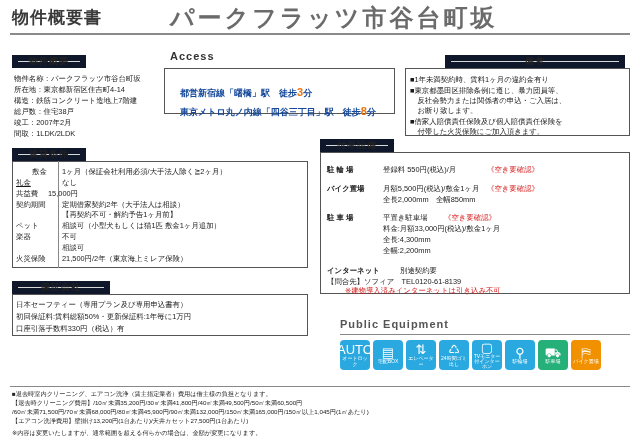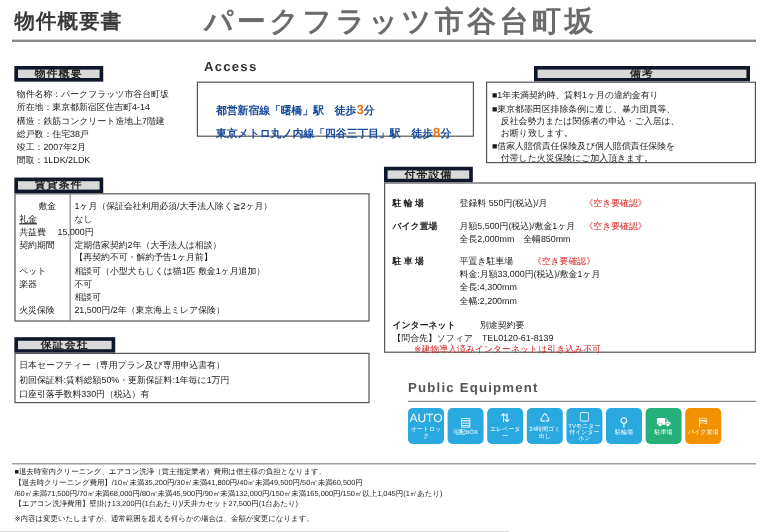--- a/index.html
+++ b/index.html
@@ -4,35 +4,35 @@
 <style>
   html,body{margin:0;padding:0;background:#b9b9b9;}
   body{font-family:"Liberation Sans","DejaVu Sans",sans-serif;}
   .page{position:relative;width:640px;height:443px;background:#ffffff;overflow:hidden;}
   .header{position:absolute;left:0;top:0;width:552px;height:36px;background:#ffffff;}
   .hdr-title{position:absolute;left:12px;top:6px;font-size:17px;font-weight:bold;color:#3a3a3a;letter-spacing:1px;}
   .hdr-sub{position:absolute;left:170px;top:2px;font-size:24px;font-weight:bold;color:#6b6b6b;letter-spacing:3px;}
   .hdr-rule{position:absolute;left:10px;top:33px;width:620px;height:2px;background:#8a8a8a;}
 
   .box{position:absolute;border:1px solid #555;box-sizing:border-box;background:#fff;}
-  .sec-label{position:absolute;background:#d9d9d9;border:3px solid #0f172a;box-sizing:border-box;
+  .sec-label{position:absolute;background:#d9d9d9;border:6px solid #0f172a;box-sizing:border-box;
       font-size:9px;font-weight:bold;color:#222;display:flex;align-items:center;justify-content:center;letter-spacing:1px;}
   .t{position:absolute;font-size:7.4px;color:#1a1a1a;line-height:1.35;white-space:pre;}
   .t.b{font-weight:bold;}
   .red{color:#d61a1a;}
 
   .access-title{position:absolute;font-size:11px;font-weight:bold;color:#333;letter-spacing:1px;}
   .access-line{position:absolute;font-size:9px;color:#16499b;font-weight:bold;white-space:pre;}
   .walk{color:#e8720c;font-weight:bold;font-size:11px;}
 
   .pe-title{position:absolute;font-size:11px;font-weight:bold;color:#555;letter-spacing:1px;}
   .icons{position:absolute;display:flex;gap:3px;align-items:flex-start;}
   .ic{width:30px;height:30px;border-radius:4px;background:#2aa9e0;display:flex;flex-direction:column;
       align-items:center;justify-content:center;color:#fff;font-size:5px;line-height:1.05;text-align:center;}
-  .ic .gl{font-size:10px;line-height:13px;}
+  .ic .gl{font-size:13px;line-height:13px;}
   .ic.g{background:#25b07a;}
   .ic.o{background:#f29100;}
 
   .footnote{position:absolute;font-size:6.2px;color:#222;line-height:1.45;white-space:pre;}
   .thinline{position:absolute;background:#888;height:1px;}
   .vline{position:absolute;background:#888;width:1px;}
 </style>
 </head>
 <body>
 
@@ -93,21 +93,21 @@
 
   <div class="t" style="left:16px;top:232px;text-align:center;">楽器</div>
   <div class="t" style="left:62px;top:232px;">不可</div>
 
   <div class="t" style="left:16px;top:243px;margin-top:37px;">SOHO</div>
   <div class="t" style="left:62px;top:243px;">相談可</div>
 
   <div class="t" style="left:16px;top:254px;">火災保険</div>
   <div class="t" style="left:62px;top:254px;">21,500円/2年（東京海上ミレア保険）</div>
 
-  <div class="sec-label" style="left:12px;top:281px;width:84px;height:13px;">保証会社</div>
+  <div class="sec-label" style="left:12px;top:281px;width:98px;height:13px;">保証会社</div>
   <div class="box" style="left:12px;top:294px;width:296px;height:42px;"></div>
   <div class="t" style="left:16px;top:300px;">日本セーフティー（専用プラン及び専用申込書有）</div>
   <div class="t" style="left:16px;top:312px;">初回保証料:賃料総額50%・更新保証料:1年毎に1万円</div>
   <div class="t" style="left:16px;top:324px;">口座引落手数料330円（税込）有</div>
 
   <div class="sec-label" style="left:320px;top:139px;width:74px;height:13px;">付帯設備</div>
   <div class="box" style="left:320px;top:152px;width:310px;height:142px;"></div>
 
   <div class="t b" style="left:327px;top:165px;text-align:center;">駐 輪 場</div>
   <div class="t" style="left:383px;top:165px;">登録料 550円(税込)/月</div>

